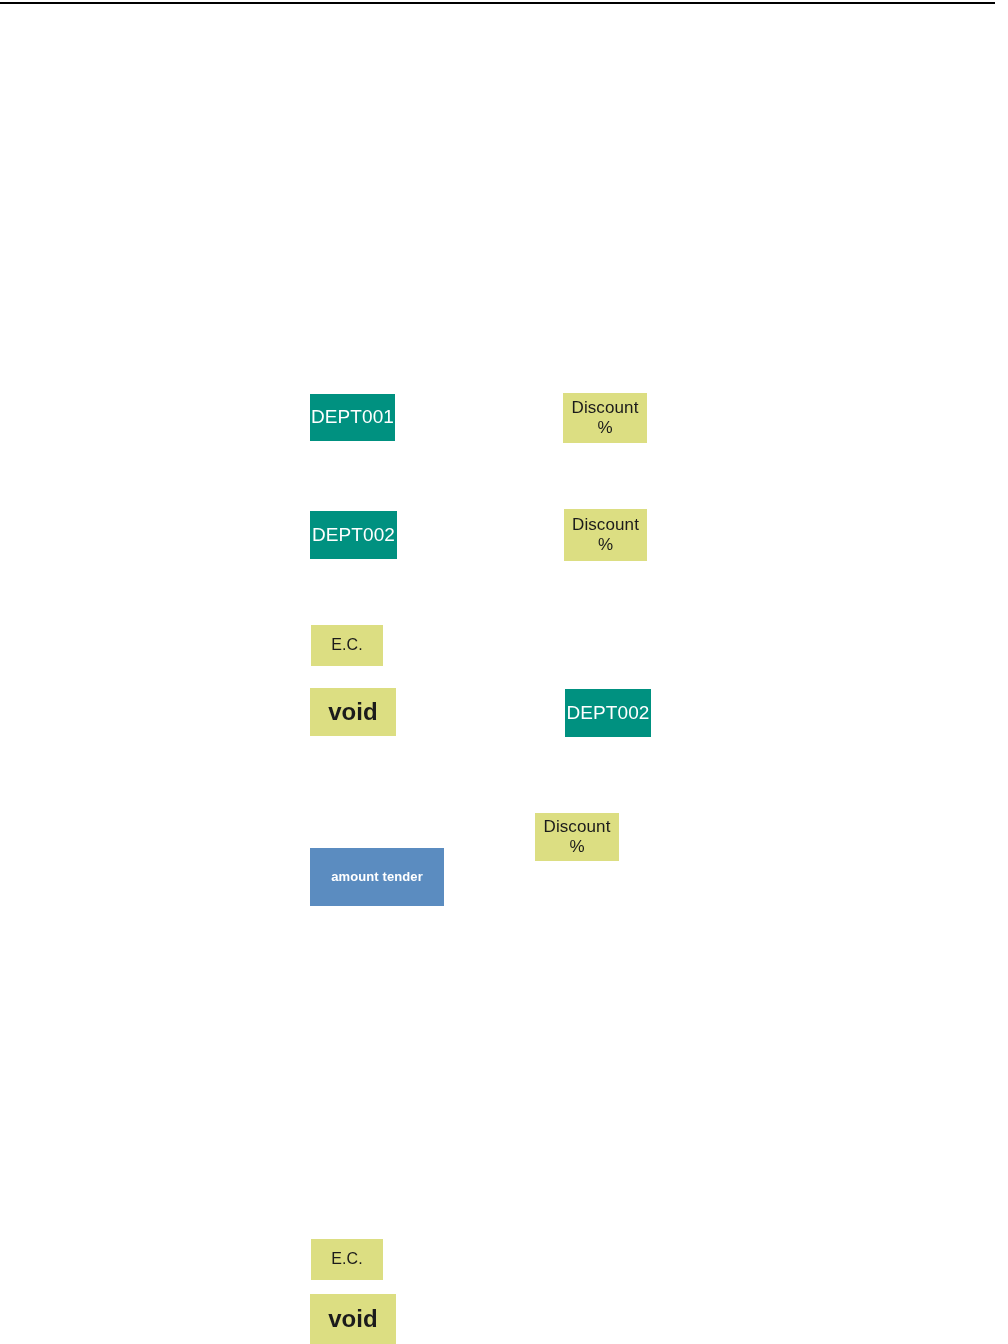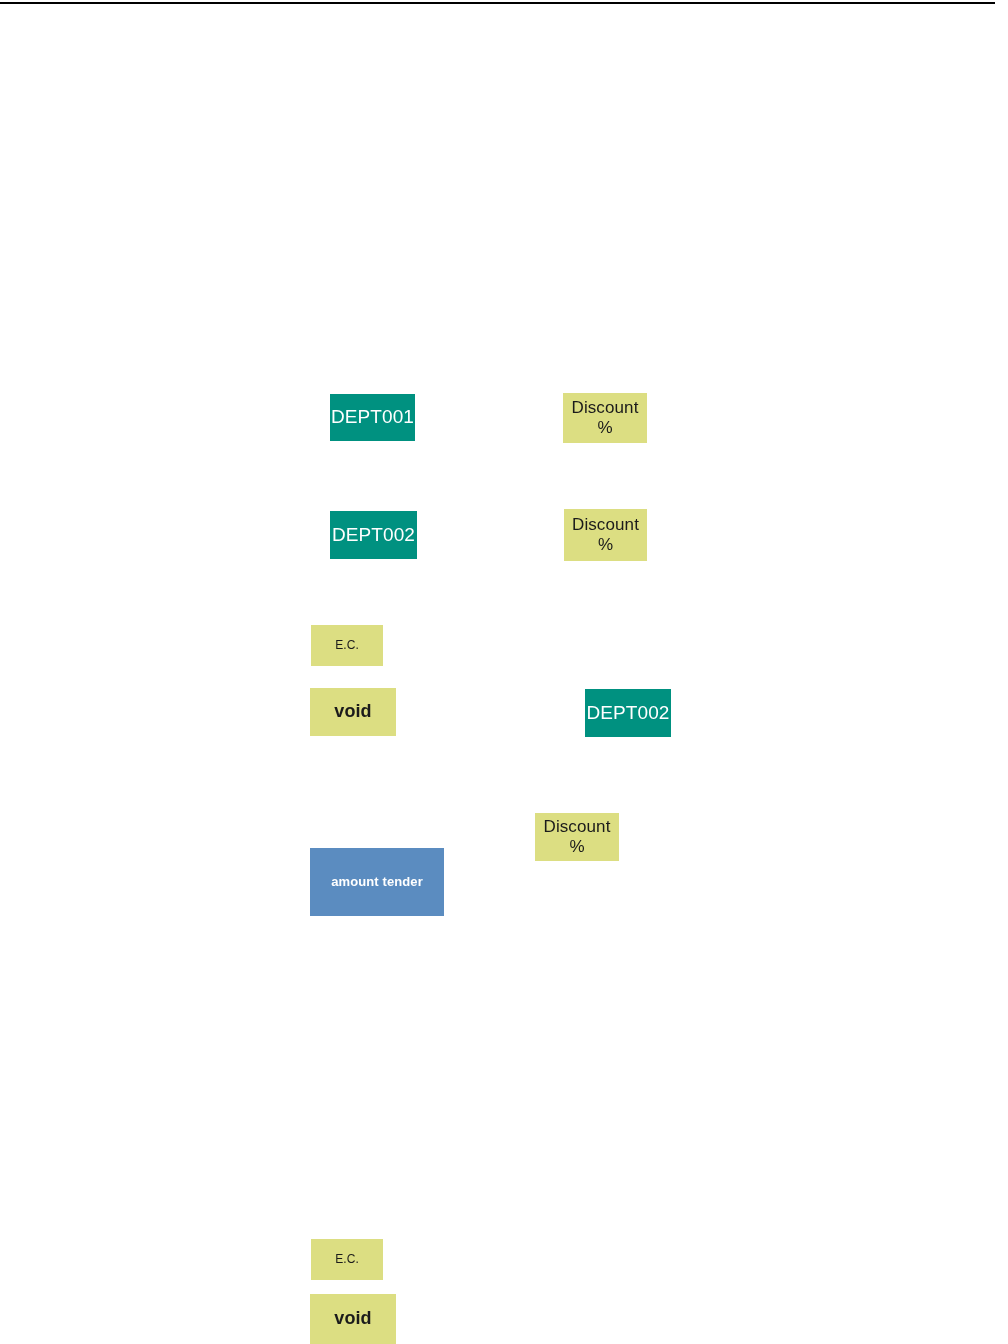--- a/index.html
+++ b/index.html
@@ -56,24 +56,24 @@
   .v-yellow {
     background: #dcde82;
     color: #1b1b1b;
   }
   .v-blue {
     background: #5b8cc0;
     color: #ffffff;
   }
 
   
-  .s-dept   { font-size: 19px; font-weight: 400; margin-left: 20px; }
+  .s-dept   { font-size: 19px; font-weight: 400; }
   .s-disc   { font-size: 17px; font-weight: 400; justify-content: center; }
-  .s-ec     { font-size: 12px; font-weight: 400; }
-  .s-void   { font-size: 18px; font-weight: 700; }
+  .s-ec     { font-size: 16px; font-weight: 400; }
+  .s-void   { font-size: 24px; font-weight: 700; }
   .s-tender { font-size: 13px; font-weight: 700; }
 </style>
 </head>
 <body style="background: rgb(255, 255, 255);">
 
 <div id="canvas">
 
   <div class="rule" style="left: 0px; top: 2px; width: 995px; height: 2px; background: rgb(0, 0, 0);"></div>
 
   <div class="btn v-teal s-dept" style="left: 310px; top: 394px; width: 85px; height: 47px; background: rgb(0, 145, 128); color: rgb(255, 255, 255); font-weight: 400;">
@@ -104,21 +104,21 @@
 
   <div class="btn v-teal s-dept" style="left: 565px; top: 689px; width: 86px; height: 48px; background: rgb(0, 145, 128); color: rgb(255, 255, 255); font-weight: 400;">
     <span class="lbl">DEPT002</span>
   </div>
 
   <div class="btn v-yellow s-disc" style="left: 535px; top: 813px; width: 84px; height: 48px; background: rgb(220, 222, 130); color: rgb(27, 27, 27); font-weight: 400;">
     <span class="lbl">Discount
 %</span>
   </div>
 
-  <div class="btn v-blue s-tender" style="left: 310px; top: 848px; width: 134px; height: 68px; background: rgb(91, 140, 192); color: rgb(255, 255, 255); font-weight: 700;">
+  <div class="btn v-blue s-tender" style="left: 310px; top: 848px; width: 134px; height: 58px; background: rgb(91, 140, 192); color: rgb(255, 255, 255); font-weight: 700;">
     <span class="lbl">amount tender</span>
   </div>
 
   <div class="btn v-yellow s-ec" style="left: 311px; top: 1239px; width: 72px; height: 41px; background: rgb(220, 222, 130); color: rgb(27, 27, 27); font-weight: 400;">
     <span class="lbl">E.C.</span>
   </div>
 
   <div class="btn v-yellow s-void" style="left: 310px; top: 1294px; width: 86px; height: 50px; background: rgb(220, 222, 130); color: rgb(27, 27, 27); font-weight: 700;">
     <span class="lbl">void</span>
   </div>

